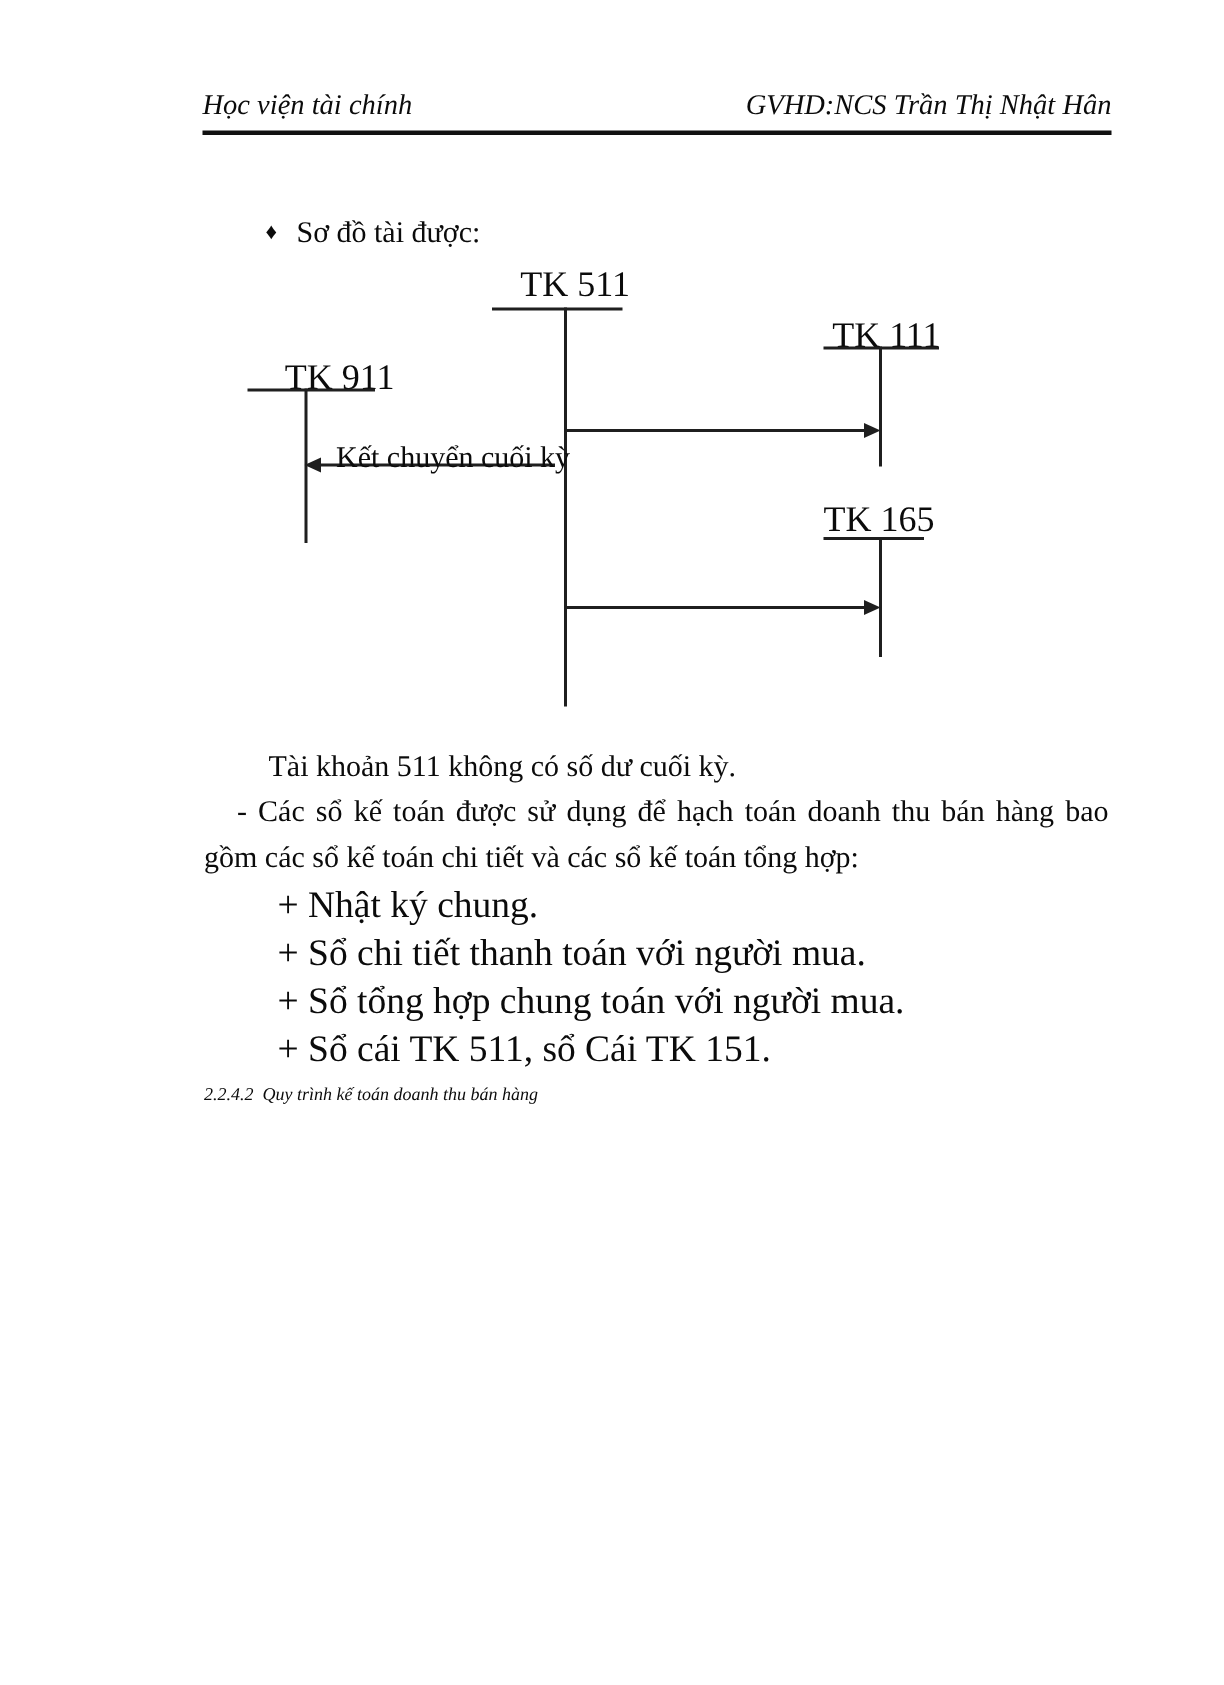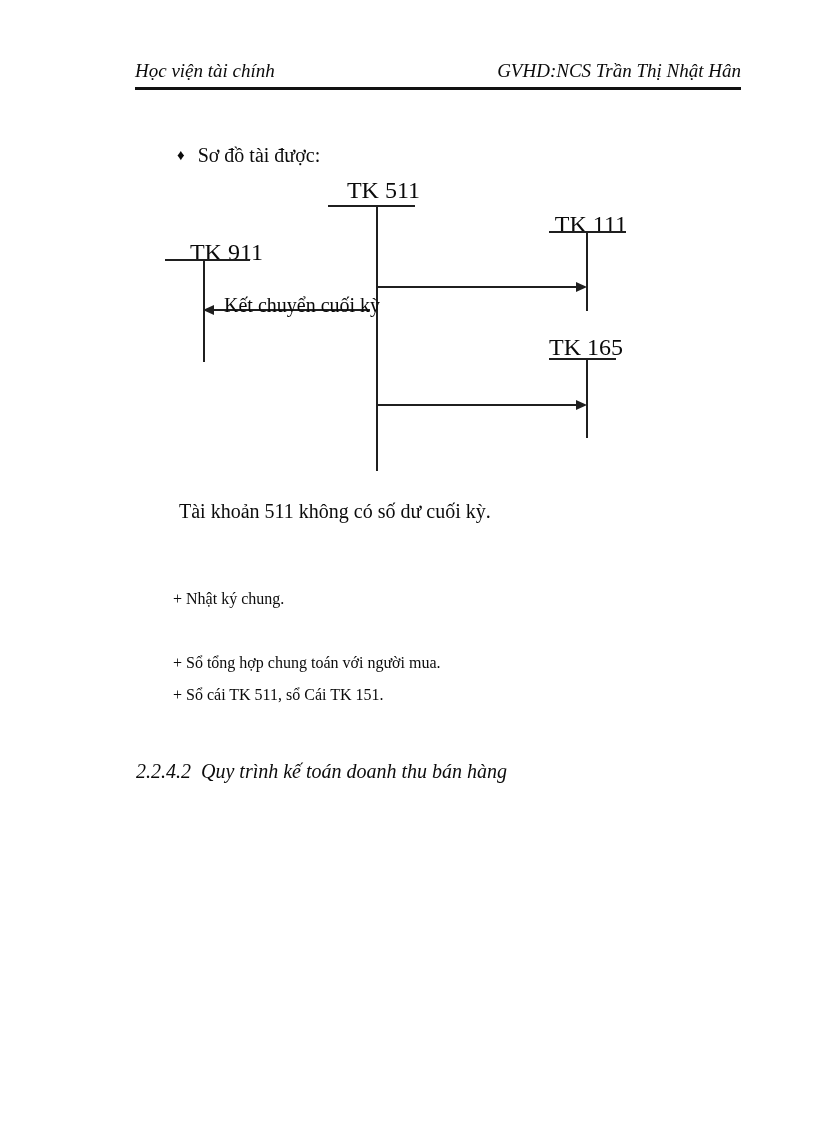--- a/index.html
+++ b/index.html
@@ -47,25 +47,25 @@
   }
   .diagram-note{
     position:absolute;left:179px;top:462px;font-size:20px;white-space:nowrap;z-index:2;margin-top:38px;
   }
   
   .para{
     position:absolute;left:136px;top:526px;width:603px;
     font-size:20px;line-height:31px;text-align:justify;text-indent:22px;
   }
   .plus-item{
-    position:absolute;left:173px;font-size:16px;white-space:nowrap;
+    position:absolute;left:185px;font-size:25px;white-space:nowrap;
   }
   .section-heading{
-    position:absolute;left:136px;top:760px;
-    font-size:20px;font-style:italic;white-space:pre-wrap;
+    position:absolute;left:136px;top:722px;
+    font-size:12px;font-style:italic;white-space:pre-wrap;
   }
   
   .footer{
     position:absolute;left:135px;top:1046px;width:606px;
     border-top:4px double #111;padding-top:3px;
     font-size:19px;
   }
   .footer .student{font-style:italic;}
   .footer .pageno{
     position:absolute;left:295px;top:2px;font-style:normal;font-size:19px;
@@ -108,21 +108,23 @@
   <div class="arrow-line" style="left:213px;top:309px;width:157px;"></div>
   <div class="arrow-head left" style="left:203px;top:305px;"></div>
 
   <div class="arrow-line" style="left:377px;top:404px;width:200px;"></div>
   <div class="arrow-head right" style="left:576px;top:400px;"></div>
 
   <div class="flow-label">Kết chuyển cuối kỳ</div>
 
   <div class="diagram-note">Tài khoản 511 không có số dư cuối kỳ.</div>
 
+  <div class="para">-  Các sổ kế toán được sử dụng để hạch toán doanh thu bán hàng bao gồm các sổ kế toán chi tiết và các sổ kế toán tổng hợp:</div>
 
   <div class="plus-item" style="top:590px;">+ Nhật ký chung.</div>
+  <div class="plus-item" style="top:622px;">+ Sổ chi tiết thanh toán với người mua.</div>
   <div class="plus-item" style="top:654px;">+ Sổ tổng hợp chung toán với người mua.</div>
   <div class="plus-item" style="top:686px;">+ Sổ cái TK 511, sổ Cái TK 151.</div>
 
   <div class="section-heading">2.2.4.2  Quy trình kế toán doanh thu bán hàng</div>
 
 
 </div>
 
 </body></html>

